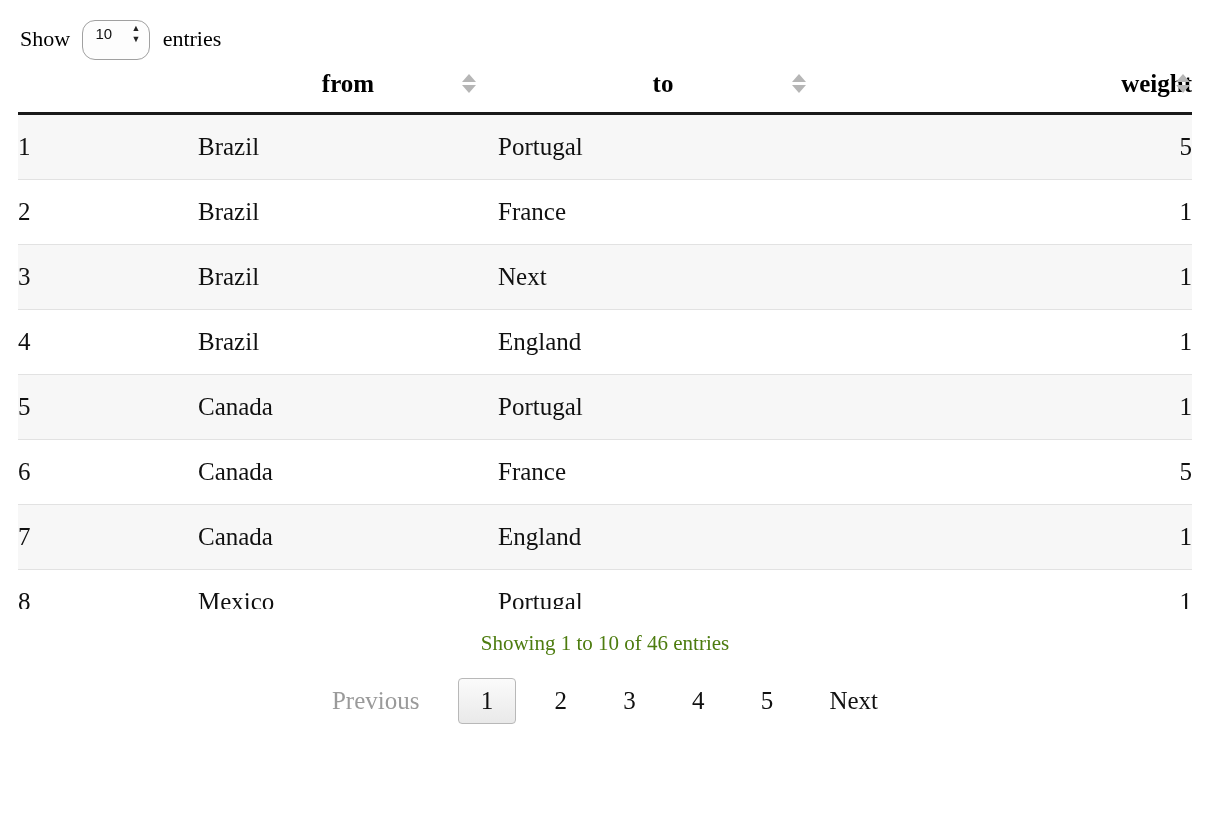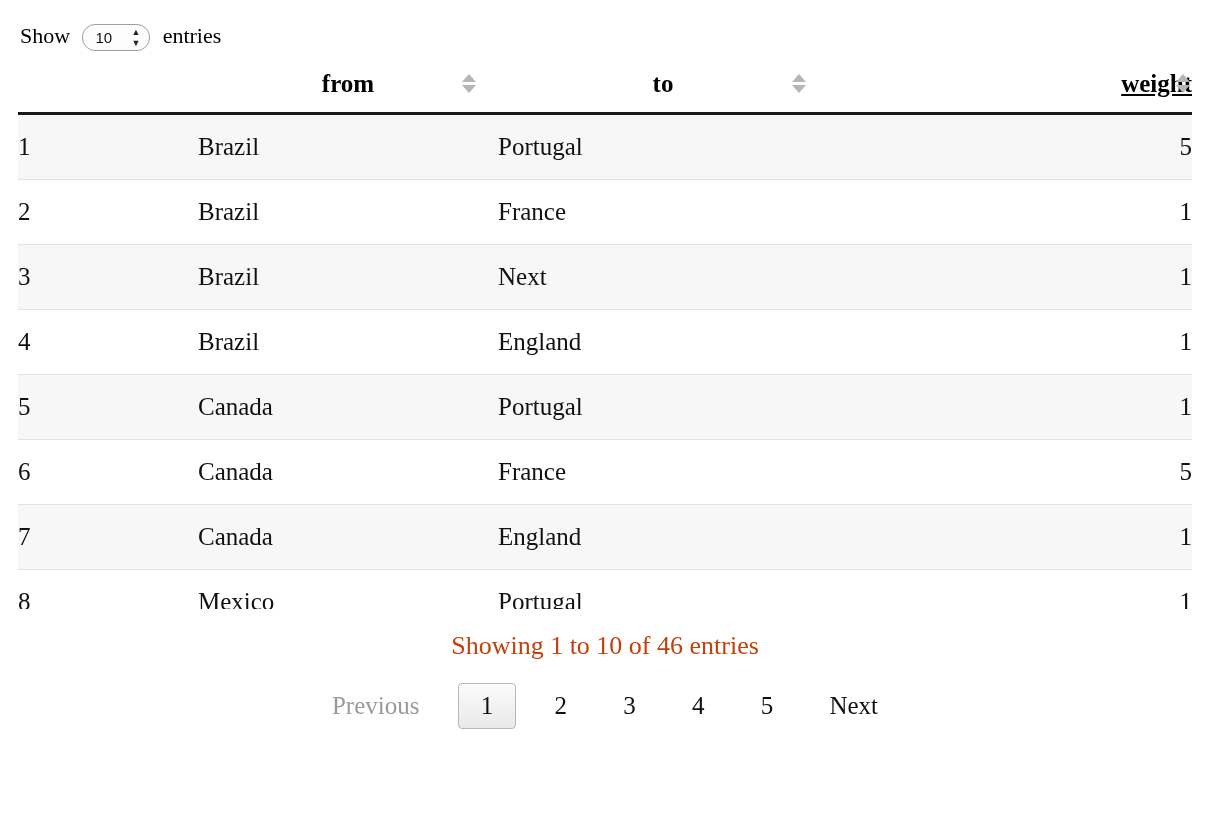--- a/index.html
+++ b/index.html
@@ -38,21 +38,21 @@
   .length-control .lbl {
     font-size: 22px;
   }
   .length-select {
     display: inline-block;
     position: relative;
     vertical-align: middle;
     margin: 0 6px;
     box-sizing: border-box;
     width: 68px;
-    height: 27px;
+    height: 40px;
     border: 1px solid #a0a0a0;
     border-radius: 13px;
     background: #fdfdfd;
     font-family: "Liberation Sans", sans-serif;
     font-size: 15px;
     line-height: 25px;
     text-align: left;
     padding-left: 12px;
     color: #111;
   }
@@ -109,21 +109,21 @@
     font-size: 25px;
     font-weight: bold;
     padding: 0 0 14px 0;
     border-bottom: 3px solid #1a1a1a;
     vertical-align: bottom;
     position: relative;
   }
   th.h-idx { }
   th.h-from { text-align: center; padding-right: 130px; }
   th.h-to { text-align: center; padding-right: 140px; }
-  th.h-wt { text-align: right; padding-right: 30px; text-decoration: underline; }
+  th.h-wt { text-align: right; padding-right: 30px; }
 
   .sort-arrows {
     position: absolute;
     bottom: 16px;
     width: 14px;
     height: 22px;
   }
   .sort-arrows .ar {
     display: block;
     width: 0; height: 0;
@@ -155,23 +155,23 @@
   .table-clip {
     height: 545px;
     overflow: hidden;
     position: relative;
     margin-top: 8px;
   }
 
   
   .info {
     text-align: center;
-    font-size: 26px;
+    font-size: 21px;
     margin-top: 22px;
-    color: #c2410c;
+    color: #4d7c0f;
   }
   .paginate {
     margin-top: 22px;
     text-align: center;
     font-size: 25px;
     color: #111;
   }
   .paginate .pbtn {
     display: inline-block;
     padding: 8px 18px;

